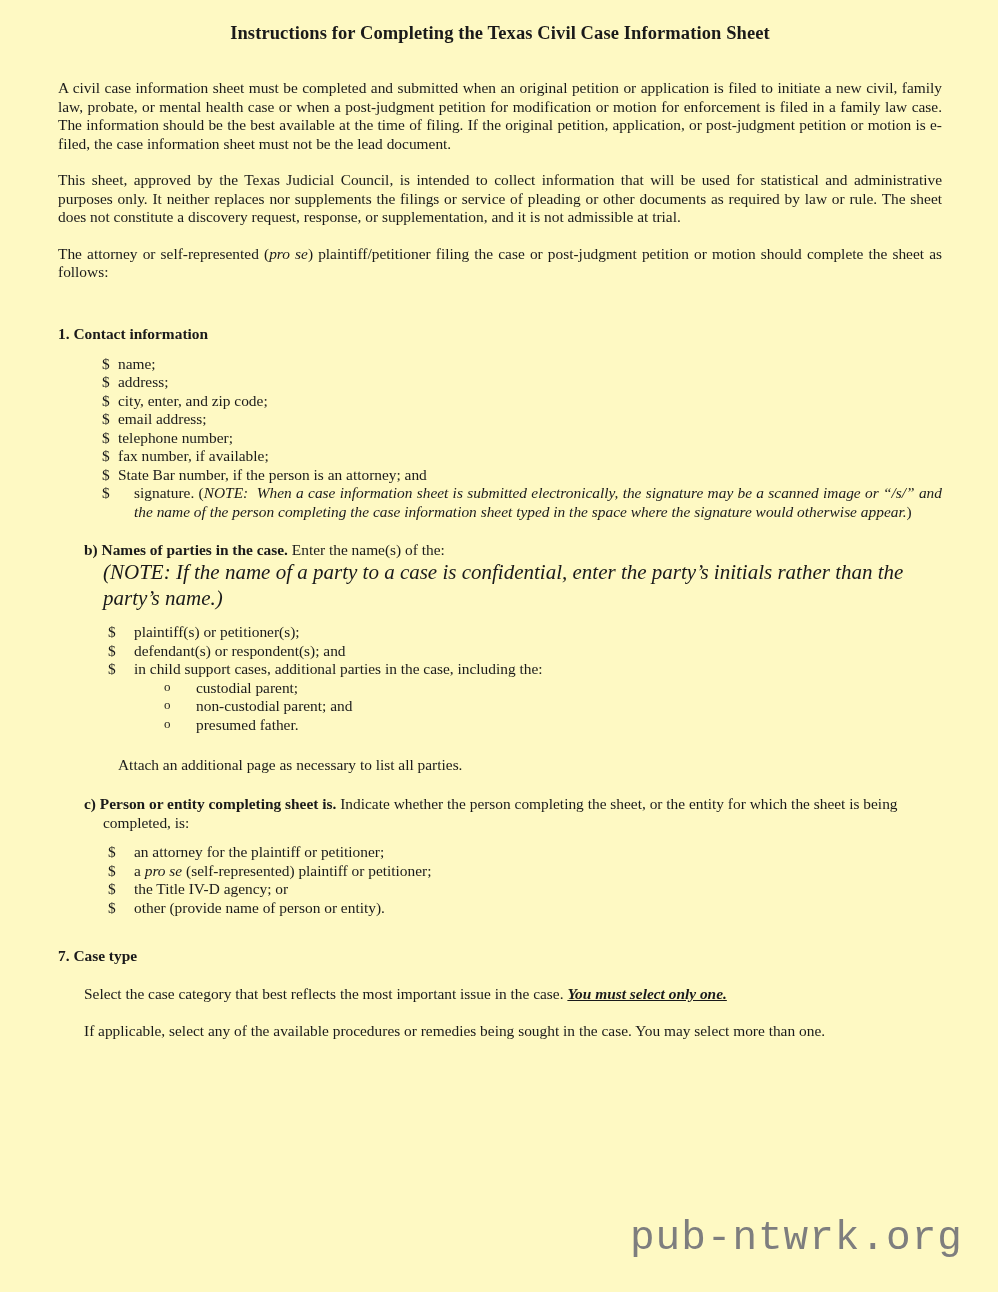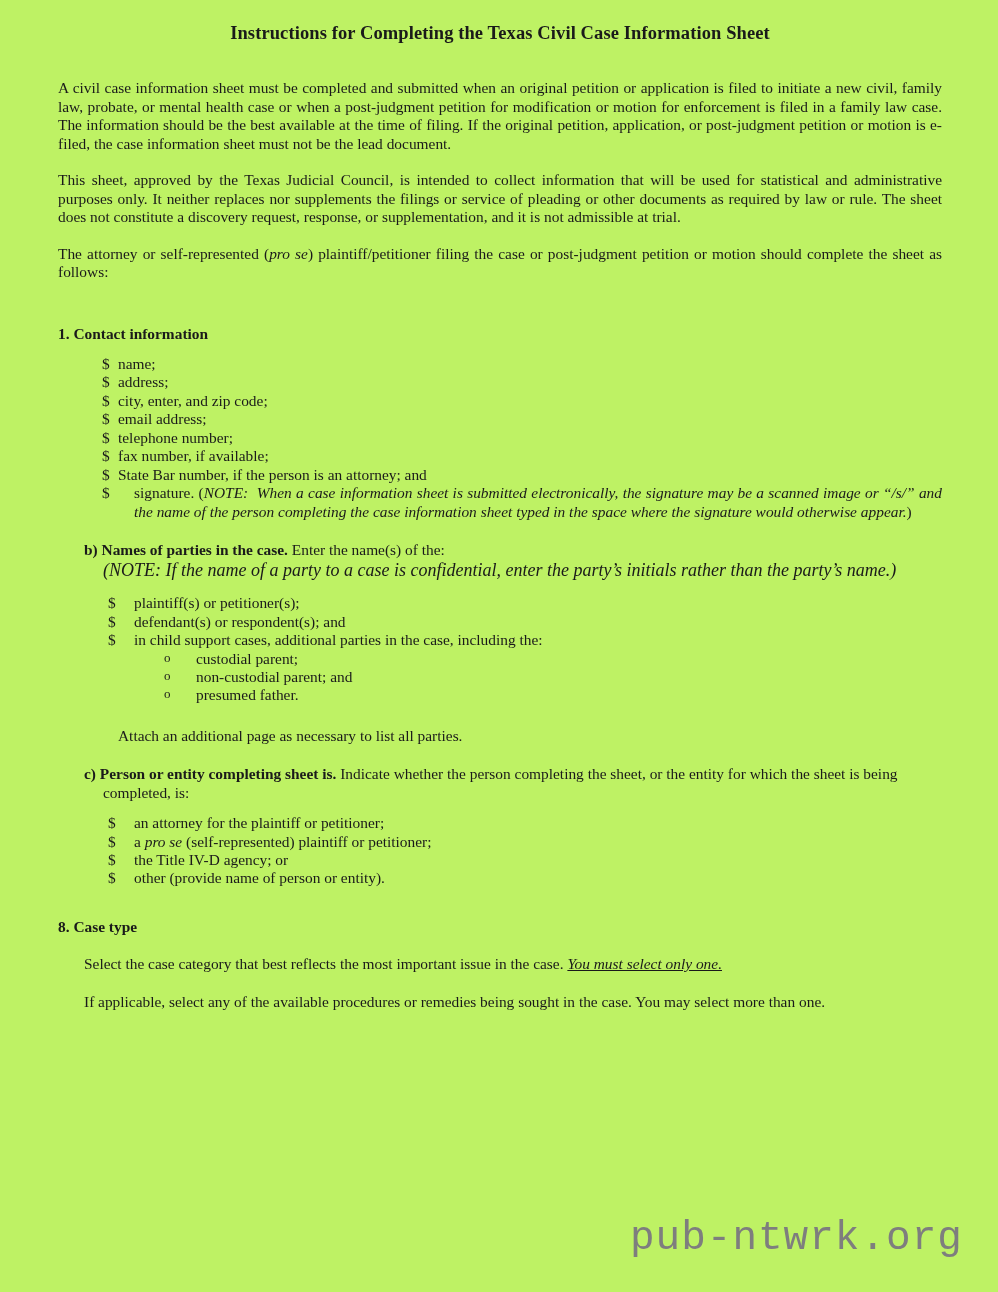--- a/index.html
+++ b/index.html
@@ -14,21 +14,21 @@
     position: relative;
     overflow: hidden;
     font-family: "Liberation Serif", "DejaVu Serif", serif;
     color: #1a1a1a;
   }
   .page {
     position: absolute;
     left: 0; top: 0;
     width: 998px;
     height: 1292px;
-    background: #bef264;
+    background: #fef9c3;
   }
   .content {
     position: absolute;
     left: 58px;
     top: 22px;
     width: 884px;
   }
 
   .doc-title {
     font-size: 18.5px;
@@ -68,21 +68,21 @@
     font-size: 15.4px;
     line-height: 1.22;
     margin: 20px 0 0 26px;
     padding-left: 19px;
     text-indent: -19px;
   }
   .sub-head-c .lead { font-weight: bold; }
 
   .note-line {
     font-style: italic;
-    font-size: 18px;
+    font-size: 21px;
     line-height: 1.22;
     margin: 0 0 12px 45px;
   }
 
   ul.blist {
     list-style: none;
     margin: 11px 0 0 0;
     padding: 0;
   }
   ul.blist.a-list { margin-left: 44px; }
@@ -145,20 +145,21 @@
   .section-body {
     font-size: 15.4px;
     line-height: 1.2;
     margin: 19px 0 0 26px;
   }
 
   i, .it { font-style: italic; }
   .ul-it {
     font-style: italic;
     text-decoration: underline;
+    font-weight: bold;
   }
 
   .watermark {
     position: absolute;
     left: 630px;
     top: 1215px;
     font-family: "Liberation Mono", "DejaVu Sans Mono", monospace;
     font-size: 41px;
     color: #7e7e7e;
     letter-spacing: 1px;
@@ -215,21 +216,21 @@
 
     <div class="sub-head-c"><span class="lead">c)</span> <span class="lead">Person or entity completing sheet is.</span> <span>Indicate whether the person completing the sheet, or the entity for which the sheet is being completed, is:</span></div>
 
     <ul class="blist c-list">
       <li><span class="bullet">$</span><span>an attorney for the plaintiff or petitioner;</span></li>
       <li><span class="bullet">$</span><span>a </span><i>pro se</i><span> (self-represented) plaintiff or petitioner;</span></li>
       <li><span class="bullet">$</span><span>the Title IV-D agency; or</span></li>
       <li><span class="bullet">$</span><span>other (provide name of person or entity).</span></li>
     </ul>
 
-    <div class="section-head s2">8. Case type</div>
+    <div class="section-head s2">7. Case type</div>
     <div class="section-body"><span>Select the case category that best reflects the most important issue in the case.</span> <span class="ul-it">You must select only one.</span></div>
 
     <div class="section-body">If applicable, select any of the available procedures or remedies being sought in the case. You may select more than one.</div>
 
   </div>
 
   <div class="watermark">pub-ntwrk.org</div>
 </div>
 
 </body></html>

